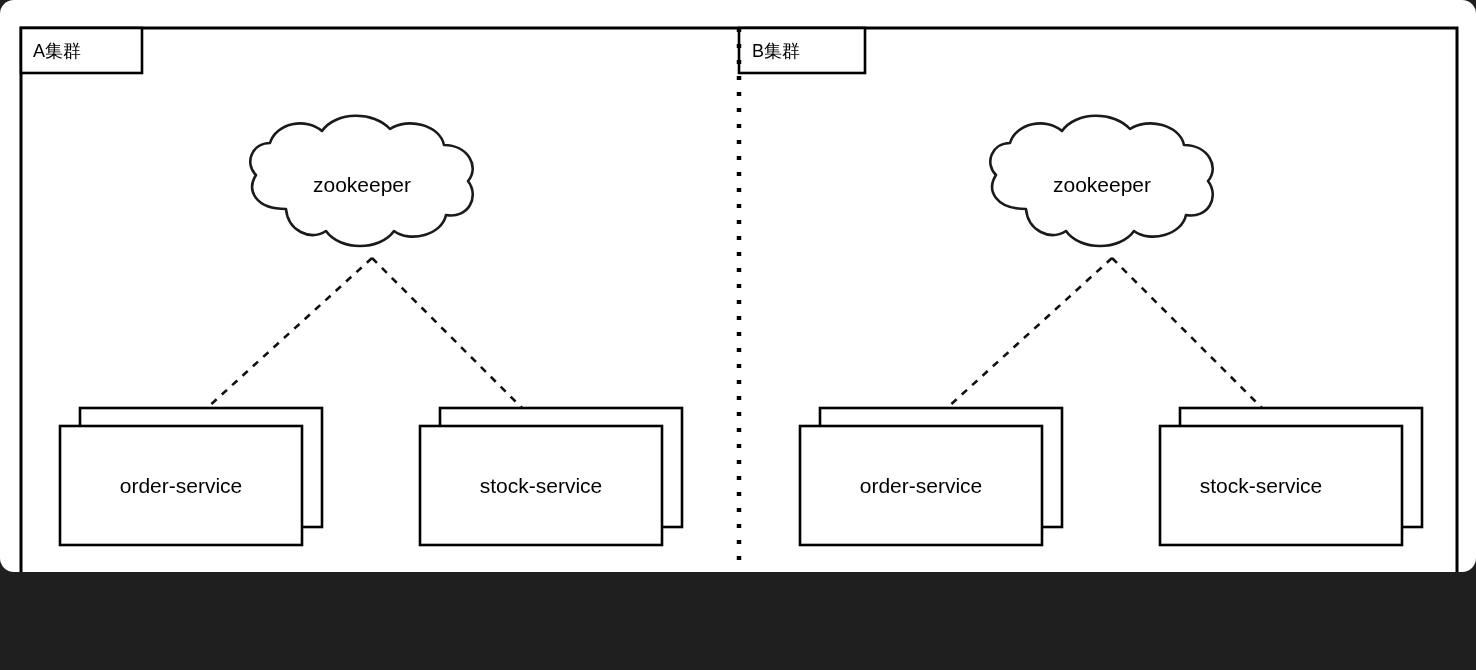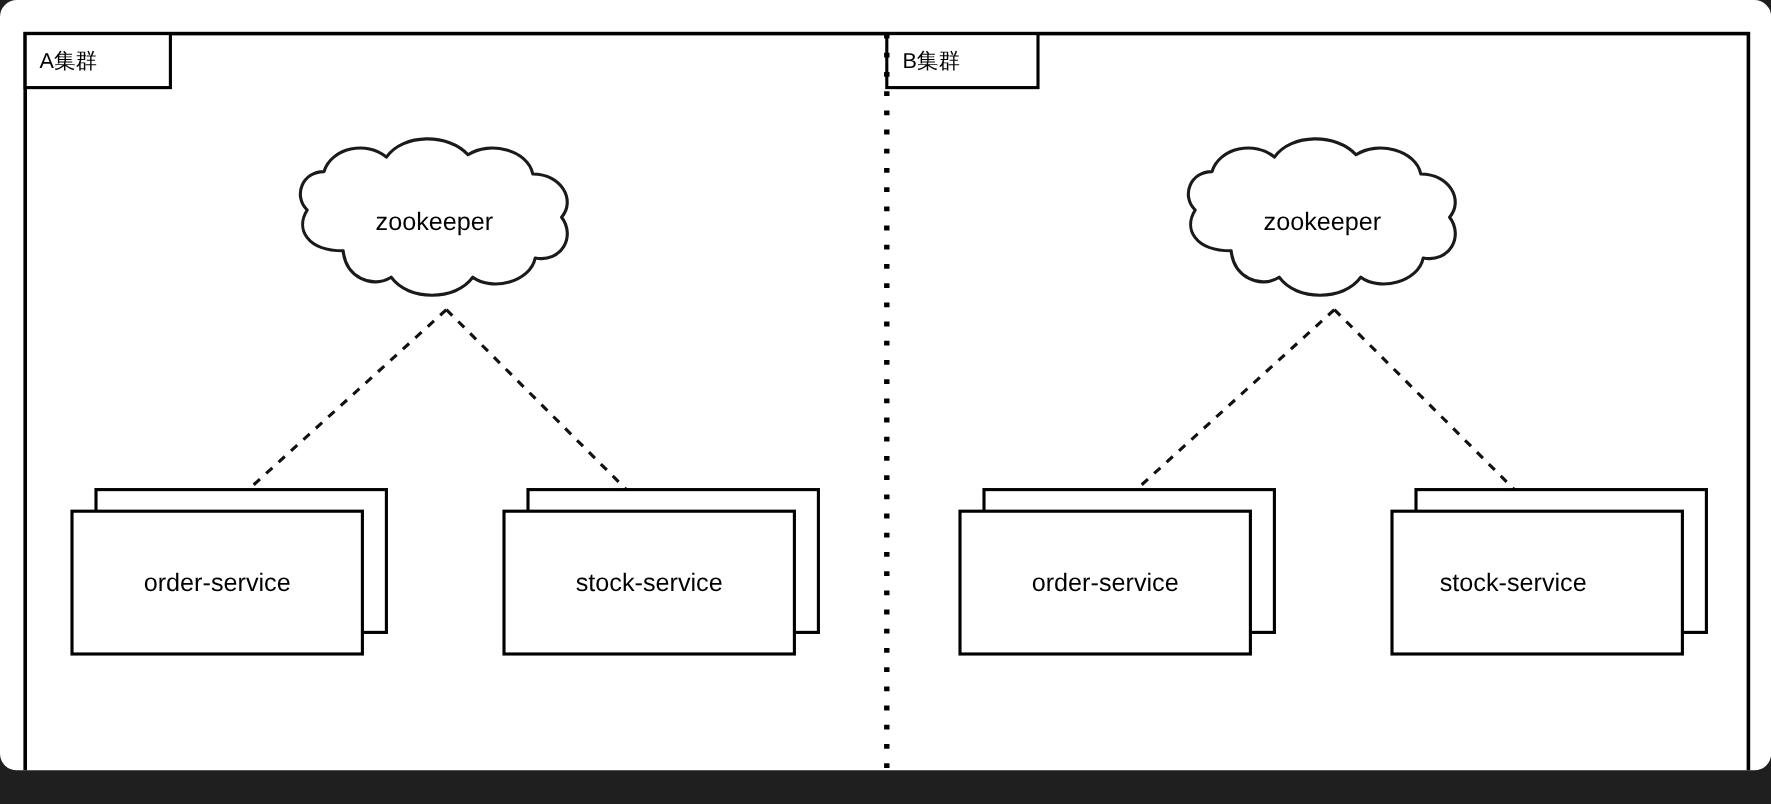--- a/index.html
+++ b/index.html
@@ -4,21 +4,21 @@
 <title>Cluster Diagram</title>
 <style>
   html, body {
     margin: 0;
     padding: 0;
     background: #1f1f1f;
   }
   #page {
     position: relative;
     width: 1476px;
-    height: 642px;
+    height: 572px;
     background: #ffffff;
     border-radius: 14px;
     overflow: hidden;
     font-family: "Liberation Sans", "DejaVu Sans", sans-serif;
   }
   #diagram-svg {
     position: absolute;
     left: 0;
     top: 0;
     width: 1476px;

